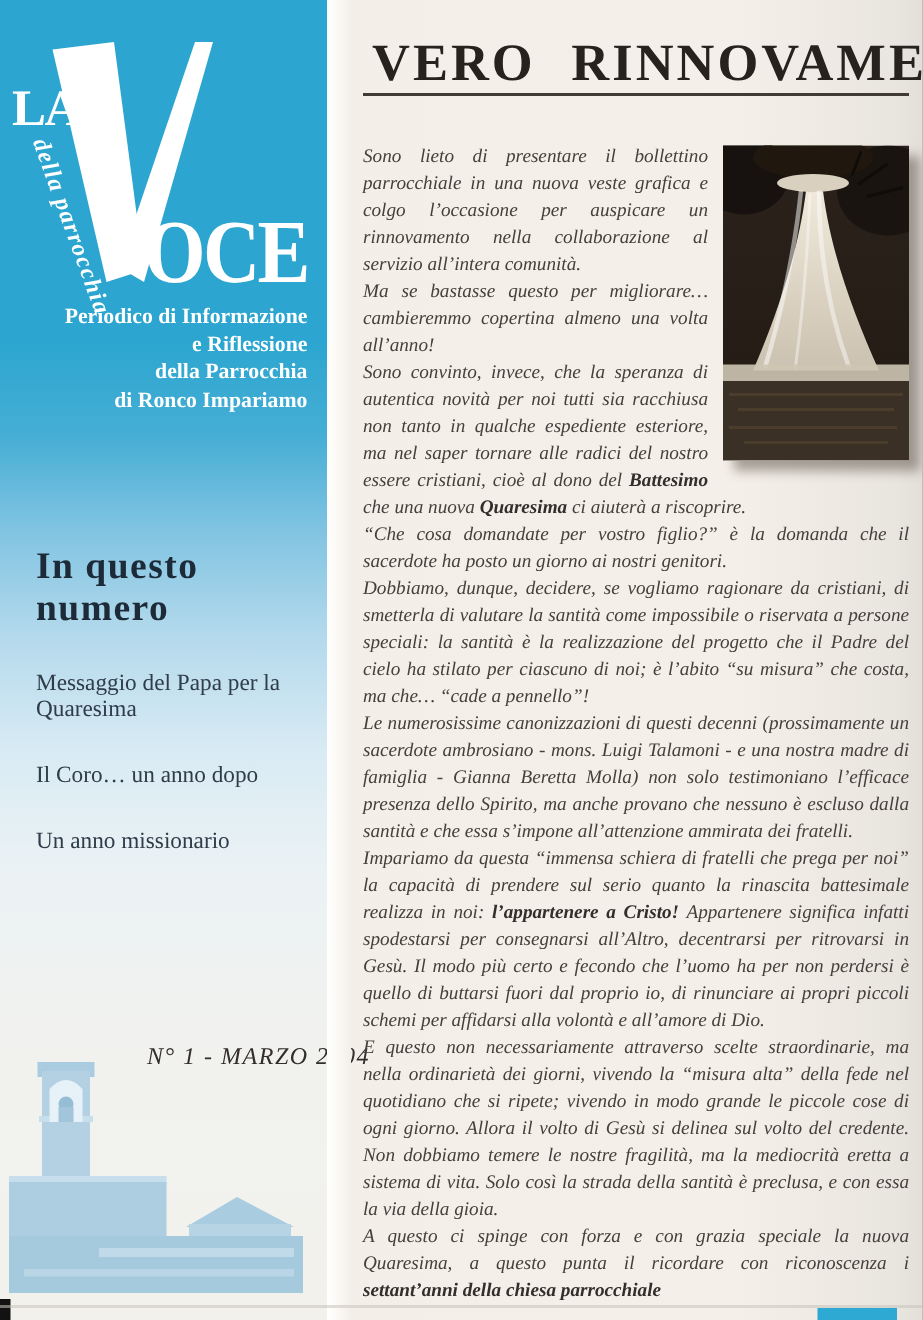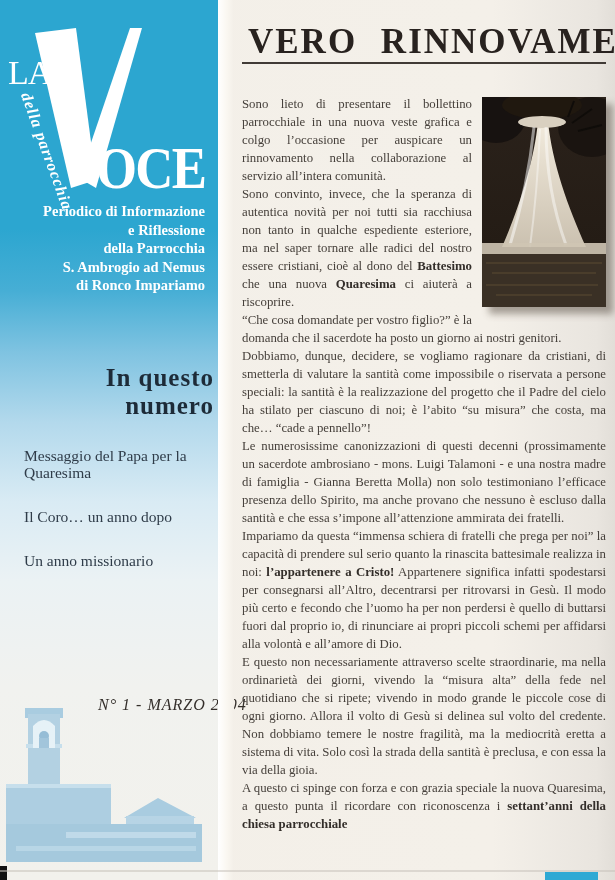--- a/index.html
+++ b/index.html
@@ -14,41 +14,41 @@
     background:linear-gradient(180deg,
       #2CA6D0 0%, #2CA6D0 26%, #46AED5 33%, #7FC3E1 40%,
       #B3D9EC 48%, #D9EBF4 57%, #EBF2F4 66%, #F1F2EF 78%, #F2F1EC 100%);
   }
   .page-edge{
     position:absolute;left:218px;top:0;width:16px;height:880px;
     background:linear-gradient(90deg,#FFFFFF 0%,#FAF7F1 55%,#F3EFE8 100%);
   }
   .logo-la{
     position:absolute;left:8px;top:56px;color:#fff;
-    font-size:34px;font-weight:normal;letter-spacing:-1px;line-height:1;
+    font-size:34px;font-weight:bold;letter-spacing:-1px;line-height:1;
   }
   .v-svg{position:absolute;left:18px;top:28px;}
   .logo-della{
     position:absolute;left:34px;top:90px;color:#fff;
     font-size:16px;font-style:italic;font-weight:bold;white-space:nowrap;
     transform:rotate(70deg);transform-origin:0 0;letter-spacing:1px;
   }
   .logo-oce{
     position:absolute;left:96px;top:138px;color:#fff;
     font-size:60px;font-weight:bold;line-height:1;letter-spacing:-2px;
     transform:scaleX(.88);transform-origin:0 0;
   }
   .tagline{
     position:absolute;left:10px;right:13px;top:202px;
     text-align:right;color:#fff;font-weight:bold;
     font-size:14.5px;line-height:1.28;
   }
   .toc{position:absolute;left:24px;right:4px;top:364px;}
   .toc-heading{
-    font-size:25px;font-weight:bold;color:#1D2B38;letter-spacing:1px;margin:0;text-align:right;
+    font-size:25px;font-weight:bold;color:#1D2B38;letter-spacing:1px;margin:0;
   }
   .toc-item{
     font-size:15.5px;color:#2F3C49;margin-top:27px;line-height:1.1;
   }
   .issue-line{
     position:absolute;left:98px;top:696px;color:#332E2A;
     font-size:16px;font-style:italic;letter-spacing:1px;white-space:nowrap;
   }
   .church-svg{position:absolute;left:6px;top:700px;opacity:.92;}
   .black-mark{position:absolute;left:0;top:866px;width:7px;height:14px;background:#121212;}
@@ -56,21 +56,21 @@
   .article{position:absolute;left:242px;top:24px;width:364px;}
   .article-title{
     margin:0 0 0 6px;font-size:35px;font-weight:bold;color:#28221F;
     letter-spacing:2px;word-spacing:13px;line-height:1;white-space:nowrap;
   }
   .title-rule{height:2px;background:#413B36;margin-top:3px;}
   .article-body{
     margin-top:31px;font-size:12.8px;line-height:18px;text-align:justify;
     color:#46403B;
   }
-  .article-body p{margin:0;}
+  .article-body p{margin:0;font-style:italic;}
   .article-body b{color:#332E2A;}
   .photo-frame{
     float:right;width:124px;height:210px;margin:2px 0 10px 10px;
     box-shadow:7px 7px 7px rgba(72,60,48,.45);
   }
   
   .cyan-bar{position:absolute;left:545px;top:872px;width:53px;height:8px;background:#2EA9D4;}
   .bottom-edge{position:absolute;left:0;top:870px;width:615px;height:2px;background:rgba(200,195,188,.55);}
 </style>
 </head>
@@ -87,21 +87,20 @@
       <polygon points="112,0 124,0 78,160 61,150" fill="#ffffff"></polygon>
     </svg>
 
     <div class="logo-della">della parrocchia</div>
     <div class="logo-oce">OCE</div>
 
     <div class="tagline">
       <div>Periodico di Informazione</div>
       <div>e Riflessione</div>
       <div>della Parrocchia</div>
-      <div>S. Ambrogio ad Nemus</div>
       <div>di Ronco Impariamo</div>
     </div>
 
     <div class="toc">
       <h2 class="toc-heading">In questo numero</h2>
       <div class="toc-item">Messaggio del Papa per la Quaresima</div>
       <div class="toc-item">Il Coro… un anno dopo</div>
       <div class="toc-item">Un anno missionario</div>
     </div>
 
@@ -160,20 +159,21 @@
           <path d="M52,30 C48,70 38,115 28,148" stroke="#FFFFFF" stroke-width="3" opacity=".5" fill="none"></path>
           <path d="M64,30 C64,75 72,115 84,148" stroke="#FFFFFF" stroke-width="3" opacity=".45" fill="none"></path>
           <path d="M58,32 C56,80 52,120 48,150" stroke="#FFFFFF" stroke-width="2" opacity=".4" fill="none"></path>
           <rect x="0" y="146" width="124" height="11" fill="#CFC5B4" opacity=".9"></rect>
           <rect x="0" y="157" width="124" height="53" fill="#3A3025"></rect>
           <path d="M4,166 h116 M10,176 h104 M4,188 h112 M14,198 h96" stroke="#55462F" stroke-width="2" opacity=".6"></path>
         </svg>
       </div>
 
     <p><span>Sono lieto di presentare il bollettino parrocchiale in una nuova veste grafica e colgo l’occasione per auspicare un rinnovamento nella collaborazione al servizio all’intera comunità.</span></p>
+        <p><span>Ma se bastasse questo per migliorare… cambieremmo copertina almeno una volta all’anno!</span></p>
         <p><span>Sono convinto, invece, che la speranza di autentica novità per noi tutti sia racchiusa non tanto in qualche espediente esteriore, ma nel saper tornare alle radici del nostro essere cristiani, cioè al dono del </span><b>Battesimo</b><span> che una nuova </span><b>Quaresima</b><span> ci aiuterà a riscoprire.</span></p>
         <p><span>“Che cosa domandate per vostro figlio?” è la domanda che il sacerdote ha posto un giorno ai nostri genitori.</span></p>
         <p><span>Dobbiamo, dunque, decidere, se vogliamo ragionare da cristiani, di smetterla di valutare la santità come impossibile o riservata a persone speciali: la santità è la realizzazione del progetto che il Padre del cielo ha stilato per ciascuno di noi; è l’abito “su misura” che costa, ma che… “cade a pennello”!</span></p>
         <p><span>Le numerosissime canonizzazioni di questi decenni (prossimamente un sacerdote ambrosiano - mons. Luigi Talamoni - e una nostra madre di famiglia - Gianna Beretta Molla) non solo testimoniano l’efficace presenza dello Spirito, ma anche provano che nessuno è escluso dalla santità e che essa s’impone all’attenzione ammirata dei fratelli.</span></p>
         <p><span>Impariamo da questa “immensa schiera di fratelli che prega per noi” la capacità di prendere sul serio quanto la rinascita battesimale realizza in noi: </span><b>l’appartenere a Cristo!</b><span> Appartenere significa infatti spodestarsi per consegnarsi all’Altro, decentrarsi per ritrovarsi in Gesù. Il modo più certo e fecondo che l’uomo ha per non perdersi è quello di buttarsi fuori dal proprio io, di rinunciare ai propri piccoli schemi per affidarsi alla volontà e all’amore di Dio.</span></p>
         <p><span>E questo non necessariamente attraverso scelte straordinarie, ma nella ordinarietà dei giorni, vivendo la “misura alta” della fede nel quotidiano che si ripete; vivendo in modo grande le piccole cose di ogni giorno. Allora il volto di Gesù si delinea sul volto del credente. Non dobbiamo temere le nostre fragilità, ma la mediocrità eretta a sistema di vita. Solo così la strada della santità è preclusa, e con essa la via della gioia.</span></p>
         <p><span>A questo ci spinge con forza e con grazia speciale la nuova Quaresima, a questo punta il ricordare con riconoscenza i </span><b>settant’anni della chiesa parrocchiale</b></p>
       </div>
 
   </div>

